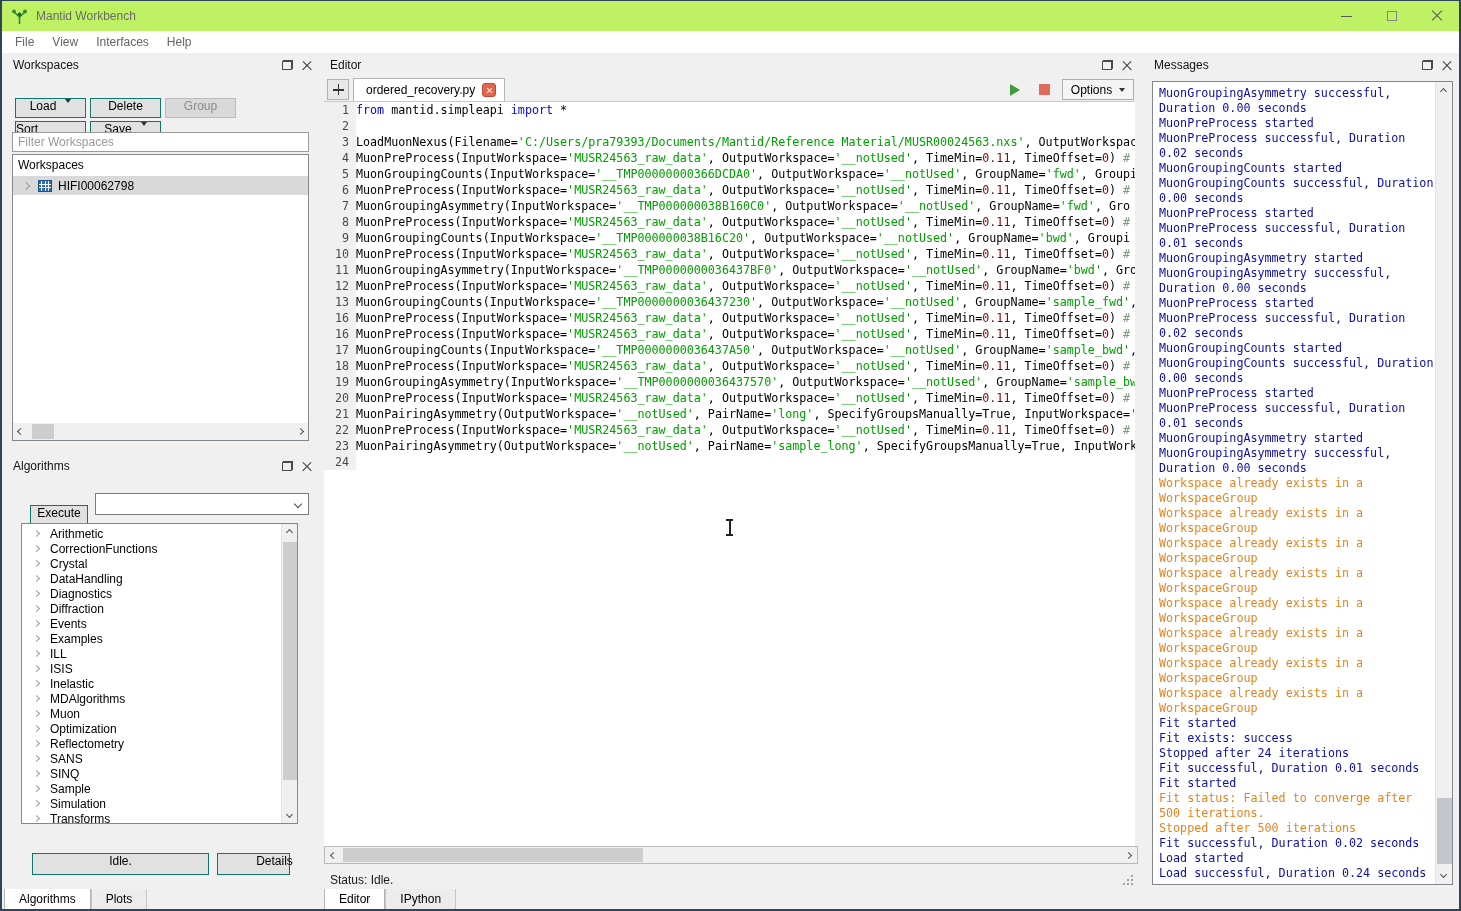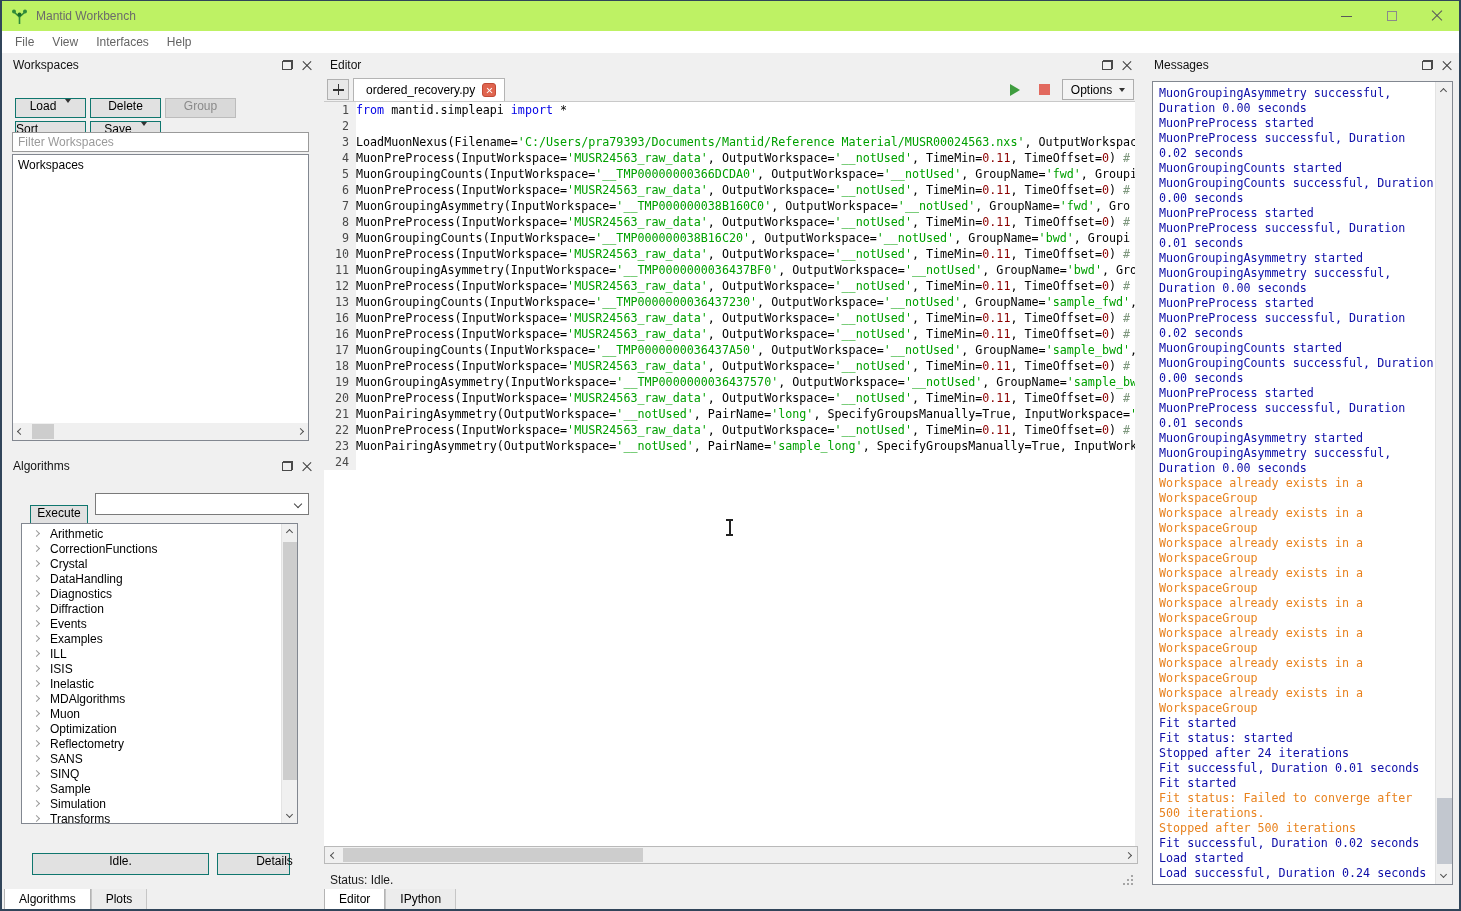--- a/index.html
+++ b/index.html
@@ -183,20 +183,25 @@
     <span>Sort</span>
       <span class="tri-down"></span>
   </div>
   <div class="btn ws-btn" style="left:88px;top:108px;width:71px;">
     <span>Save</span>
       <span class="tri-down"></span>
   </div>
   <input class="filter-input" value="" placeholder="Filter Workspaces" style="">
   <div class="ws-tree">
     <div class="ws-tree-header">Workspaces</div>
+    <div class="ws-row">
+      <span class="chev right"></span>
+      <span class="ws-grid-icon"></span>
+      <span class="ws-row-label">HIFI00062798</span>
+    </div>
     <div class="ws-hscroll">
       <span class="sb-arrow left hs-arrow-l"></span>
       <span class="thumb"></span>
       <span class="sb-arrow right hs-arrow-r"></span>
     </div>
   </div>
 
   <div class="panel-header" style="left:5px;top:455px;width:311px;">
     <span>Algorithms</span>
     <span class="panel-icons">
@@ -503,21 +508,21 @@
         <div class="log-line warn">WorkspaceGroup</div>
         <div class="log-line warn">Workspace already exists in a</div>
         <div class="log-line warn">WorkspaceGroup</div>
         <div class="log-line warn">Workspace already exists in a</div>
         <div class="log-line warn">WorkspaceGroup</div>
         <div class="log-line warn">Workspace already exists in a</div>
         <div class="log-line warn">WorkspaceGroup</div>
         <div class="log-line warn">Workspace already exists in a</div>
         <div class="log-line warn">WorkspaceGroup</div>
         <div class="log-line info">Fit started</div>
-        <div class="log-line info">Fit status: started</div>
+        <div class="log-line info">Fit exists: success</div>
         <div class="log-line info">Stopped after 24 iterations</div>
         <div class="log-line info">Fit successful, Duration 0.01 seconds</div>
         <div class="log-line info">Fit started</div>
         <div class="log-line warn">Fit status: Failed to converge after</div>
         <div class="log-line warn">500 iterations.</div>
         <div class="log-line warn">Stopped after 500 iterations</div>
         <div class="log-line info">Fit successful, Duration 0.02 seconds</div>
         <div class="log-line info">Load started</div>
         <div class="log-line info">Load successful, Duration 0.24 seconds</div>
       </div>

